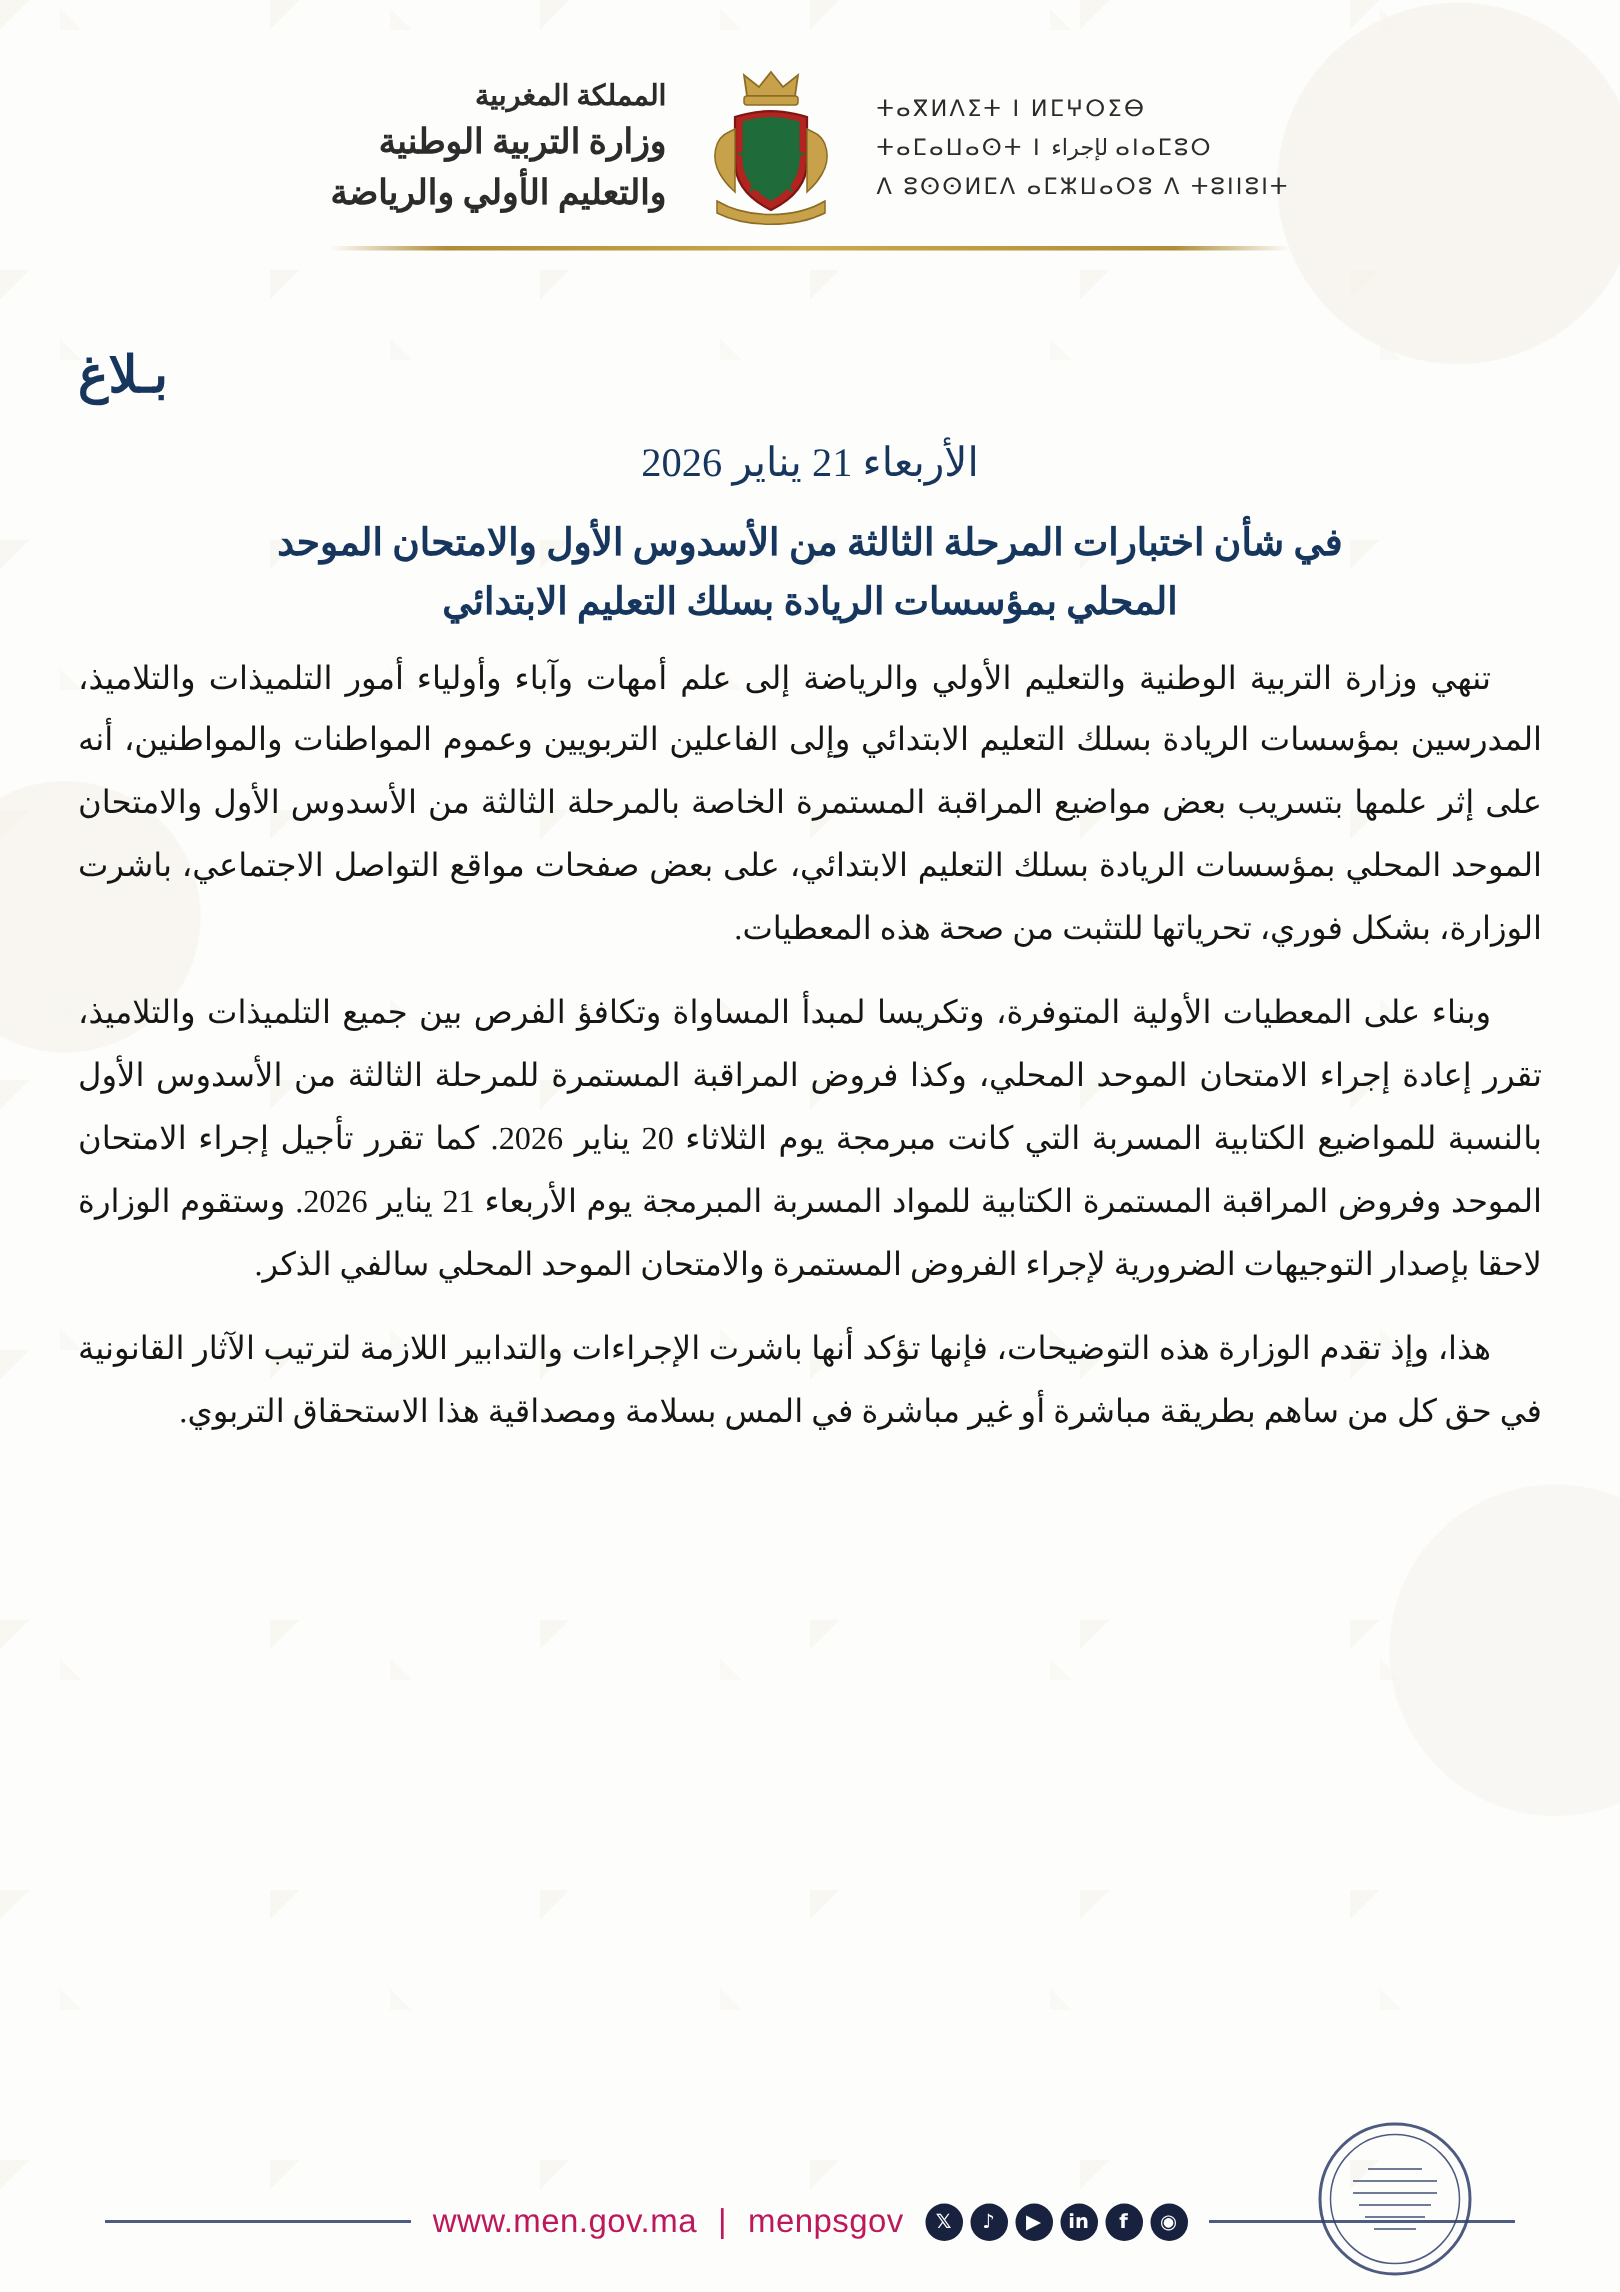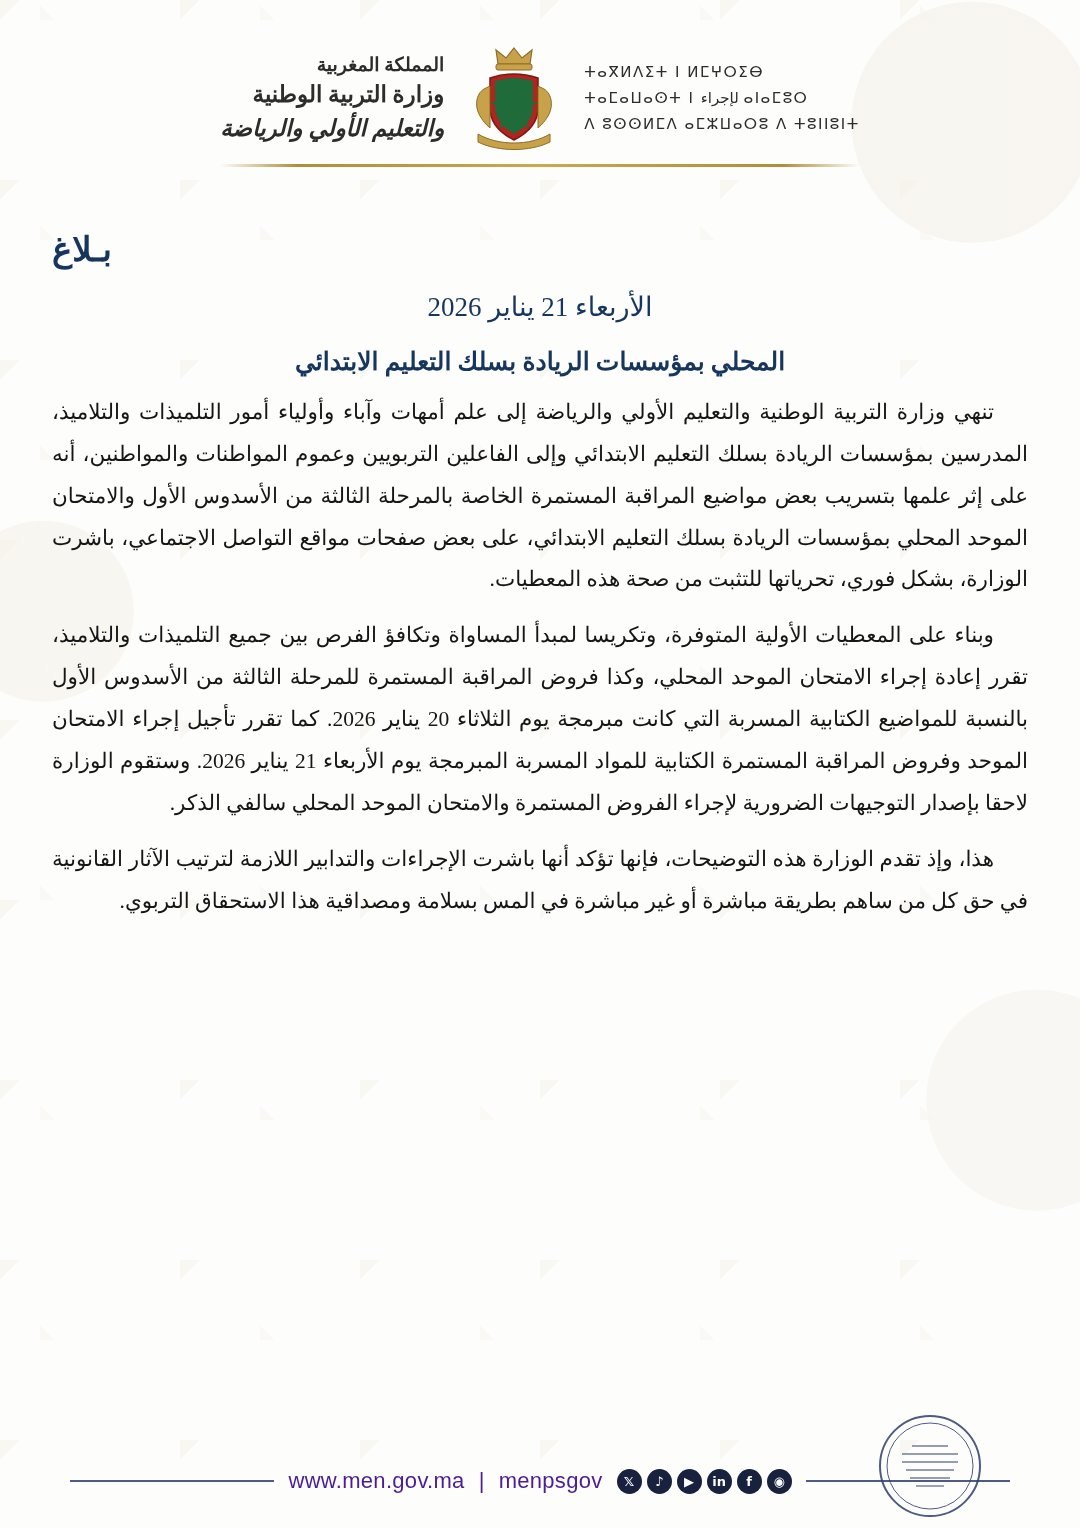--- a/index.html
+++ b/index.html
@@ -46,21 +46,21 @@
     gap: 18px;
     padding-top: 14px;
   }
   .header-ar {
     text-align: right;
     color: #2c2c2c;
     line-height: 1.45;
   }
   .header-ar .l1 { font-size: 19px; letter-spacing: 1px; font-weight: 700; }
   .header-ar .l2 { font-size: 23px; font-weight: 700; letter-spacing: 1px; }
-  .header-ar .l3 { font-size: 23px; font-weight: 700; letter-spacing: 1px; font-style: italic; }
+  .header-ar .l3 { font-size: 23px; font-weight: 700; letter-spacing: 1px; }
   .header-tf {
     text-align: left;
     direction: ltr;
     color: #2c2c2c;
     font-family: "DejaVu Sans", sans-serif;
     line-height: 1.75;
     font-size: 15px;
     letter-spacing: 1.5px;
   }
   .emblem {
@@ -165,21 +165,21 @@
     font-weight: 700;
     display: flex;
     align-items: center;
     justify-content: center;
     line-height: 1;
   }
   .footer-text {
     direction: ltr;
     font-family: "Liberation Sans", sans-serif;
     font-size: 22px;
-    color: #4c1d95;
+    color: #be185d;
     letter-spacing: .3px;
     white-space: nowrap;
   }
 </style>
 </head>
 <body>
 
 <div class="bg-deco"></div>
 
 <div class="page">
@@ -216,20 +216,21 @@
       <div>ⴷ ⵓⵙⵙⵍⵎⴷ ⴰⵎⵣⵡⴰⵔⵓ ⴷ ⵜⵓⵏⵏⵓⵏⵜ</div>
     </div>
 
   </div>
 
   <div class="hr-gold"></div>
 
   <div class="doc-title">بـلاغ</div>
   <div class="doc-date">الأربعاء 21 يناير 2026</div>
   <div class="doc-subject">
+    <div>في شأن اختبارات المرحلة الثالثة من الأسدوس الأول والامتحان الموحد</div>
     <div>المحلي بمؤسسات الريادة بسلك التعليم الابتدائي</div>
   </div>
 
   <div class="body-text">
     <p>تنهي وزارة التربية الوطنية والتعليم الأولي والرياضة إلى علم أمهات وآباء وأولياء أمور التلميذات والتلاميذ، المدرسين بمؤسسات الريادة بسلك التعليم الابتدائي وإلى الفاعلين التربويين وعموم المواطنات والمواطنين، أنه على إثر علمها بتسريب بعض مواضيع المراقبة المستمرة الخاصة بالمرحلة الثالثة من الأسدوس الأول والامتحان الموحد المحلي بمؤسسات الريادة بسلك التعليم الابتدائي، على بعض صفحات مواقع التواصل الاجتماعي، باشرت الوزارة، بشكل فوري، تحرياتها للتثبت من صحة هذه المعطيات.</p>
     <p>وبناء على المعطيات الأولية المتوفرة، وتكريسا لمبدأ المساواة وتكافؤ الفرص بين جميع التلميذات والتلاميذ، تقرر إعادة إجراء الامتحان الموحد المحلي، وكذا فروض المراقبة المستمرة للمرحلة الثالثة من الأسدوس الأول بالنسبة للمواضيع الكتابية المسربة التي كانت مبرمجة يوم الثلاثاء 20 يناير 2026. كما تقرر تأجيل إجراء الامتحان الموحد وفروض المراقبة المستمرة الكتابية للمواد المسربة المبرمجة يوم الأربعاء 21 يناير 2026. وستقوم الوزارة لاحقا بإصدار التوجيهات الضرورية لإجراء الفروض المستمرة والامتحان الموحد المحلي سالفي الذكر.</p>
     <p class="p-last">هذا، وإذ تقدم الوزارة هذه التوضيحات، فإنها تؤكد أنها باشرت الإجراءات والتدابير اللازمة لترتيب الآثار القانونية في حق كل من ساهم بطريقة مباشرة أو غير مباشرة في المس بسلامة ومصداقية هذا الاستحقاق التربوي.</p>
   </div>
 
 </div>

